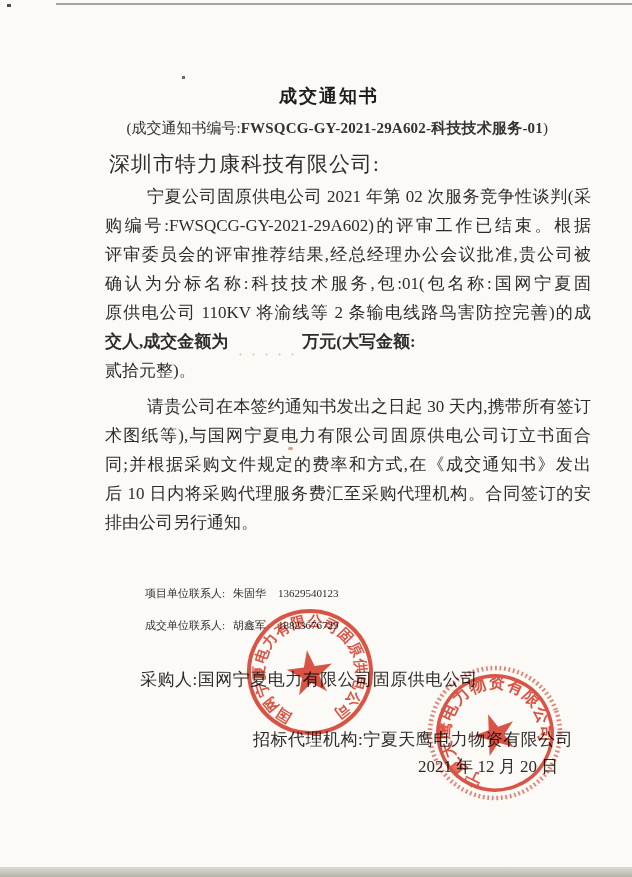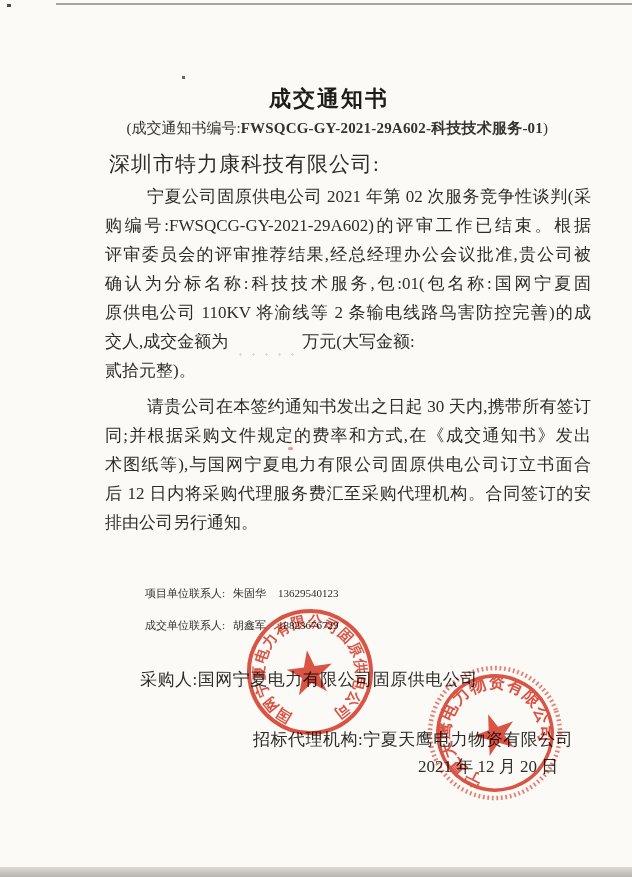--- a/index.html
+++ b/index.html
@@ -13,31 +13,31 @@
   .scan-top-line{position:absolute;top:3px;left:56px;width:576px;height:2px;background:#8f8e8c;opacity:.8;}
   .scan-corner-dot{position:absolute;top:4px;left:7px;width:4px;height:3px;background:#4c4c4a;}
   .scan-speck-1{position:absolute;top:76px;left:182px;width:3px;height:3px;background:#6a6a66;}
   .scan-speck-red{position:absolute;top:447px;left:288px;width:5px;height:3px;background:#e49a90;border-radius:2px;}
   .scan-bottom-strip{position:absolute;left:0;bottom:0;width:632px;height:10px;
     background:linear-gradient(#dddbd4,#b7b4ac);}
   
   .content{position:absolute;left:104px;top:0;width:486px;}
   .doc-title{position:absolute;top:84px;left:0;width:100%;margin-left:-18px;
     text-align:center;font-family:"DejaVu Sans","Liberation Sans",sans-serif;
-    font-weight:bold;font-size:22px;letter-spacing:2px;color:#1e1d1b;}
+    font-weight:bold;font-size:18px;letter-spacing:2px;color:#1e1d1b;}
   .notice-no{position:absolute;top:119px;left:-10px;width:454px;text-align:right;
     font-size:15px;white-space:nowrap;color:#35332f;}
   .notice-no .code{font-weight:bold;letter-spacing:.2px;}
   .recipient{position:absolute;top:150px;left:5px;font-size:21px;letter-spacing:1px;}
   .para{position:absolute;left:1px;width:486px;font-size:17px;line-height:29px;}
   .para-1{top:182px;}
   .para-2{top:392px;font-family:Liberation Serif, serif;}
   .jline{text-align:justify;text-align-last:justify;text-justify:inter-character;}
   .indent{padding-left:42px;}
-  .amount-row{display:flex;align-items:flex-end;white-space:nowrap;}
+  .amount-row{display:flex;align-items:flex-end;white-space:nowrap;font-weight:bold;}
   .redacted{display:inline-block;width:66px;height:16px;margin:0 4px;
     background-image:radial-gradient(circle,#dbdad2 1.2px,transparent 1.4px);
     background-size:13px 9px;background-position:2px 10px;background-repeat:repeat-x;}
   .contacts{position:absolute;top:577px;left:41px;font-size:11px;line-height:32px;}
   .contact-name{margin:0 12px 0 8px;}
   .sig-line{position:absolute;font-size:17px;white-space:nowrap;}
   .purchaser-line{top:668px;left:36px;letter-spacing:.5px;}
   .agency-line{top:728px;left:149px;letter-spacing:.5px;}
   .date-line{top:755px;left:314px;}
   
@@ -74,23 +74,23 @@
       <div class="amount-row">
         <span>交人,成交金额为</span>
         <span class="redacted"></span>
         <span>万元(大写金额:</span>
       </div>
       <div>贰拾元整)。</div>
     </div>
 
     <div class="para para-2">
       <div class="jline indent">请贵公司在本签约通知书发出之日起 30 天内,携带所有签订</div>
+      <div class="jline">术图纸等),与国网宁夏电力有限公司固原供电公司订立书面合</div>
       <div class="jline">同;并根据采购文件规定的费率和方式,在《成交通知书》发出</div>
-      <div class="jline">术图纸等),与国网宁夏电力有限公司固原供电公司订立书面合</div>
-      <div class="jline">后 12 日内将采购代理服务费汇至采购代理机构。合同签订的安</div>
+      <div class="jline">后 10 日内将采购代理服务费汇至采购代理机构。合同签订的安</div>
       <div>排由公司另行通知。</div>
     </div>
 
     <div class="contacts">
       <div>
         <span>项目单位联系人:</span><span class="contact-name">朱固华</span><span>13629540123</span>
       </div>
       <div>
         <span>成交单位联系人:</span><span class="contact-name">胡鑫军</span><span>18823676729</span>
       </div>

